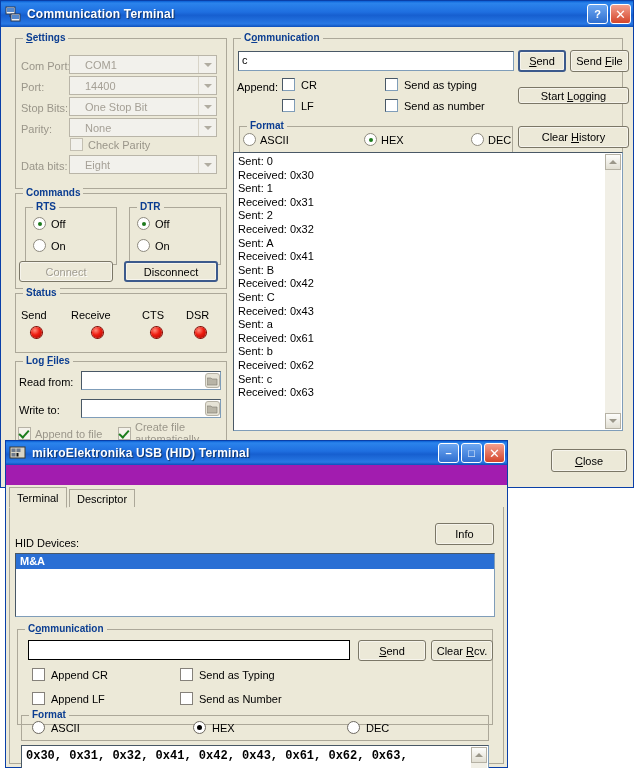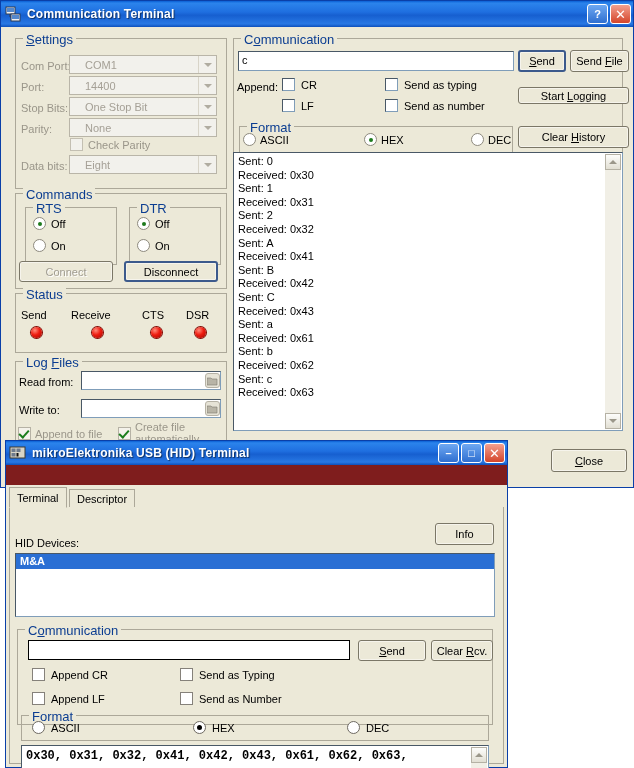--- a/index.html
+++ b/index.html
@@ -29,21 +29,21 @@
   .tb-btn.blue{background:linear-gradient(180deg,#6ea8f2,#2f6fd0);}
   .tb-btn.red{background:linear-gradient(180deg,#f3a08f,#d4452a);}
   .tb-btn.red span{font-size:13px;line-height:1;}
 
   .client{position:absolute;left:0;right:0;top:26px;bottom:0;background:#ece9d8;}
 
   
   .grp{position:absolute;border:1px solid #aca899;border-top-color:#aca899;
        box-sizing:border-box;}
   .grp>.cap{position:absolute;top:-7px;left:7px;background:#ece9d8;padding:0 3px;
-       color:#0b3d91;font-size:13px;white-space:nowrap;}
+       color:#0b3d91;font-size:10px;white-space:nowrap;font-weight:bold;}
   .u{text-decoration:underline;}
 
   label.lbl{position:absolute;font-size:11px;color:#000;white-space:nowrap;}
   label.dis{color:#9a968a;}
 
   
   .combo{position:absolute;box-sizing:border-box;height:19px;background:#f2f1ec;
      border:1px solid #b9b5a8;display:flex;align-items:center;}
   .combo .val{flex:1;padding-left:15px;color:#a5a096;font-size:11px;white-space:nowrap;overflow:hidden;}
   .combo .arrow{width:17px;height:17px;flex:0 0 auto;background:#f2f1ec;
@@ -95,21 +95,21 @@
   .vsbtn{position:absolute;left:0;width:16px;height:16px;box-sizing:border-box;
      background:linear-gradient(180deg,#fdfdfb,#e2dfd3);border:1px solid #b5b1a4;
      display:flex;align-items:center;justify-content:center;}
   .vsbtn.top{top:0}.vsbtn.bot{bottom:0}
   .vsbtn i{border-left:4px solid transparent;border-right:4px solid transparent;display:block;}
   .vsbtn.top i{border-bottom:4px solid #9b978a;}
   .vsbtn.bot i{border-top:4px solid #9b978a;}
 
   
   #win-hid{left:5px;top:440px;width:503px;height:328px;
-     border:1px solid #0a3fa8;background:#7f1d1d;}
+     border:1px solid #0a3fa8;background:#a21caf;}
   #win-hid .titlebar{height:24px;}
   #win-hid .client{top:24px;margin-top:20px;}
 
   .tabstrip{position:absolute;left:3px;top:2px;right:3px;height:21px;}
   .tabbar-line{position:absolute;left:0;right:0;top:20px;height:1px;background:#aca899;}
   .tab{position:absolute;top:2px;height:19px;box-sizing:border-box;
      background:#ece9d8;border:1px solid #aca899;border-bottom:none;
      display:flex;align-items:center;padding:0 7px;font-size:11px;}
   .tab.active{top:0;height:21px;background:#ece9d8;border-bottom:1px solid #ece9d8;z-index:2;}
   .tabpage{position:absolute;left:3px;top:22px;right:3px;bottom:3px;

